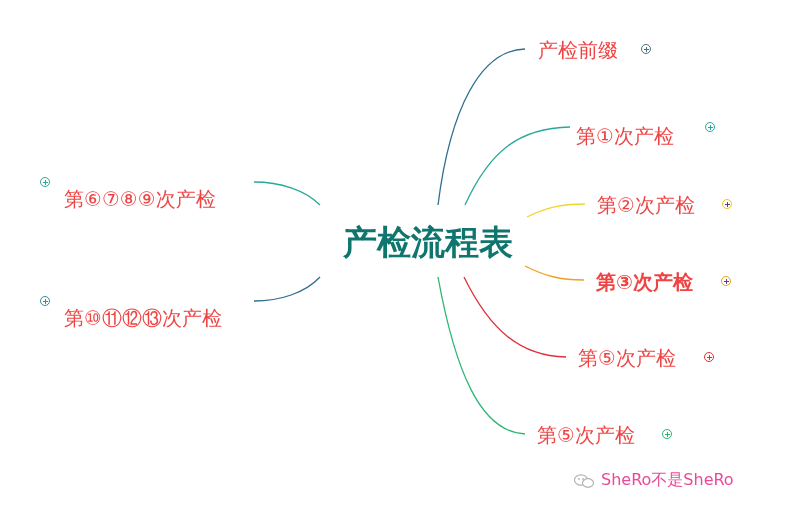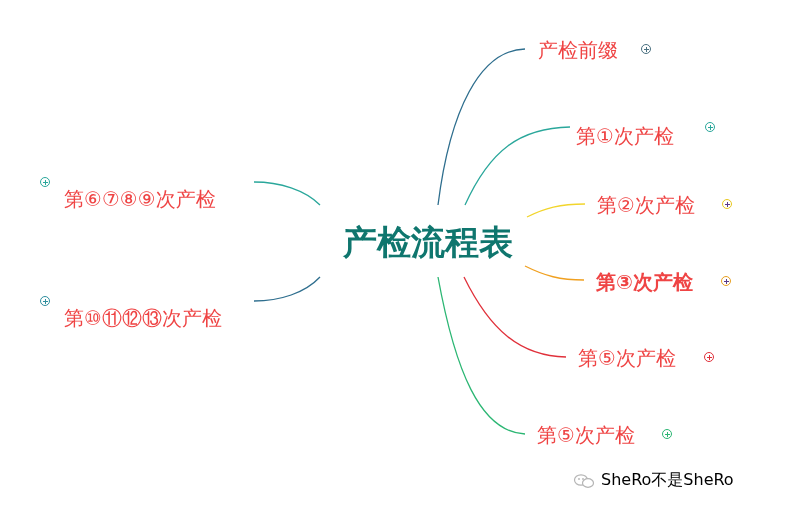--- a/index.html
+++ b/index.html
@@ -6,21 +6,21 @@
   body { width: 789px; height: 515px; background: #ffffff; position: relative; overflow: hidden;
          font-family: "DejaVu Sans", sans-serif; }
   #canvas { position: absolute; left: 0; top: 0; width: 789px; height: 515px; }
   .node { position: absolute; font-size: 20px; color: #ef4444; white-space: nowrap; line-height: 24px; }
   .root { position: absolute; left: 343px; top: 226px; font-size: 34px; font-weight: bold; color: #0f766e;
           line-height: 32px; white-space: nowrap; }
   .expand { position: absolute; width: 8px; height: 8px; border-radius: 50%; border: 1px solid #888;
             background: #fff; box-sizing: content-box; }
   .expand::before { content: ""; position: absolute; left: 2px; top: 4px; width: 5px; height: 1px; background: currentColor; }
   .expand::after  { content: ""; position: absolute; left: 4px; top: 2px; width: 1px; height: 5px; background: currentColor; }
-  .watermark { position: absolute; left: 573px; top: 470px; font-size: 16px; color: #000000; white-space: nowrap;
+  .watermark { position: absolute; left: 573px; top: 470px; font-size: 16px; color: #ec4899; white-space: nowrap;
                display: flex; align-items: center; gap: 6px; }
   .wm-icon { width: 22px; height: 16px; }
 </style>
 </head>
 <body>
 
 <svg id="canvas" viewBox="0 0 789 515">
   <path d="M438,205 C450,110 480,50 525,49" fill="none" stroke="#2e6e8e" stroke-width="1.3"></path>
   <path d="M465,205 C490,150 520,128 570,127" fill="none" stroke="#2aa79b" stroke-width="1.3"></path>
   <path d="M527,217 C545,208 560,204 585,204" fill="none" stroke="#f2d52c" stroke-width="1.3"></path>

